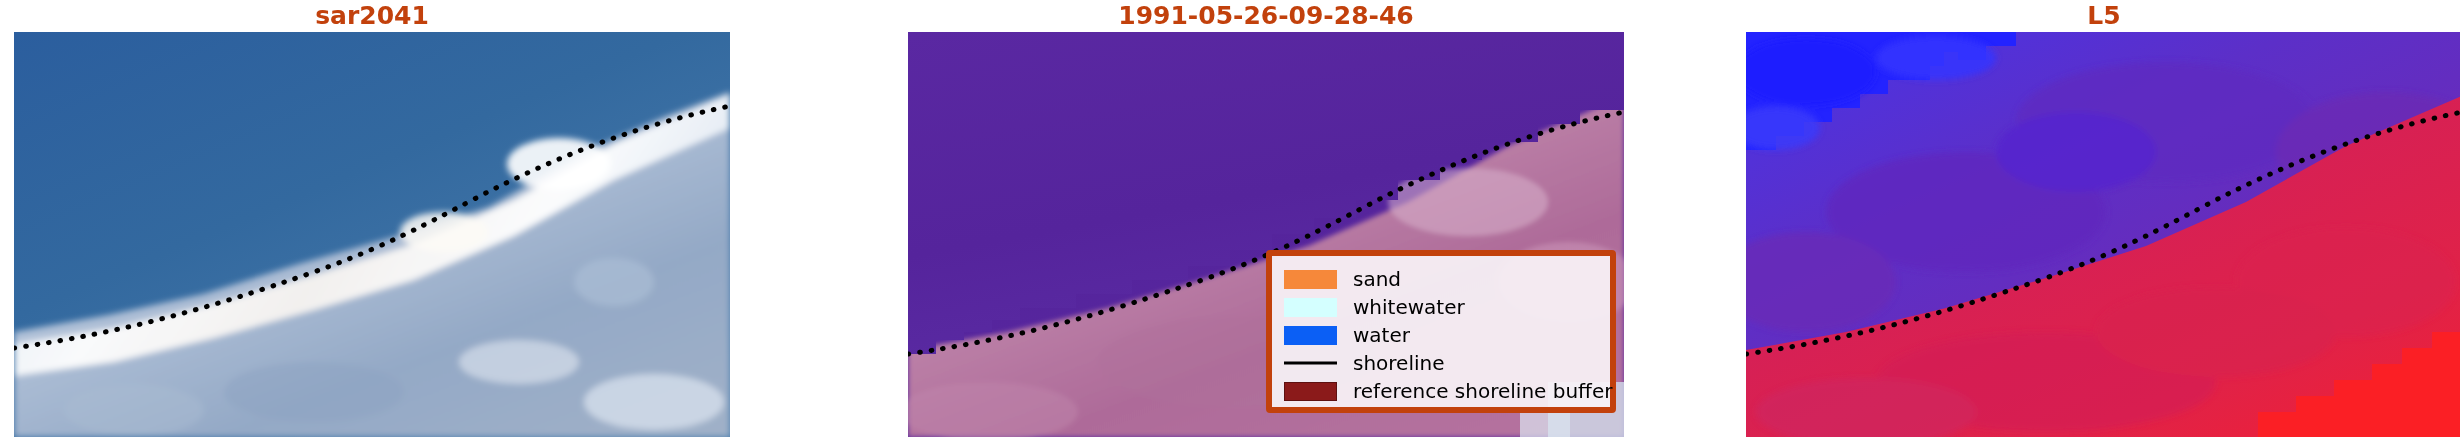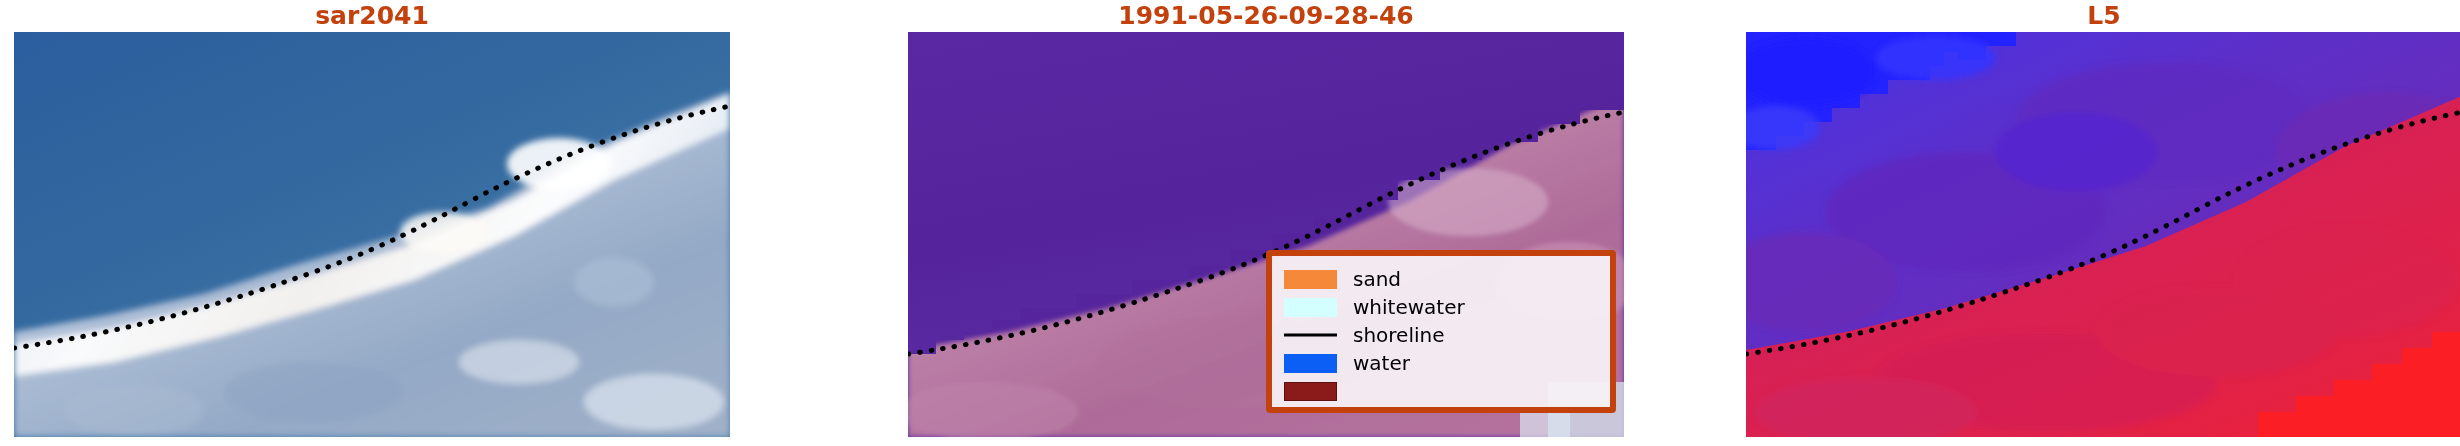--- a/index.html
+++ b/index.html
@@ -134,29 +134,30 @@
     <div class="legend" style="left:358px;top:218px;">
       <div class="legend-row">
         <span class="swatch" style="background:#f6883a;"></span>
         <span class="legend-label">sand</span>
       </div>
       <div class="legend-row">
         <span class="swatch" style="background:#d4ffff;"></span>
         <span class="legend-label">whitewater</span>
       </div>
       <div class="legend-row">
+        <span class="swatch" style="background:#0b5ff5;"></span>
+        <span class="legend-label">water</span>
+      </div>
+      <div class="legend-row">
         <span class="swatch line-sw"></span>
         <span class="legend-label">shoreline</span>
       </div>
       <div class="legend-row">
-        <span class="swatch" style="background:#0b5ff5;"></span>
-        <span class="legend-label">water</span>
-      </div>
-      <div class="legend-row">
         <span class="swatch" style="background:#8b1a1a;border:1px solid #5e1010;"></span>
+        <span class="legend-label">reference shoreline buffer</span>
       </div>
     </div>
   </div>
 
   <div class="panel" style="left:1730px;width:716px;margin-left:16px;">
     <div class="panel-title">L5</div>
     <div class="axes">
       <svg viewBox="0 0 716 405" preserveAspectRatio="none">
         <defs>
           <linearGradient id="p3sea" x1="0.05" y1="0" x2="0.85" y2="1">

